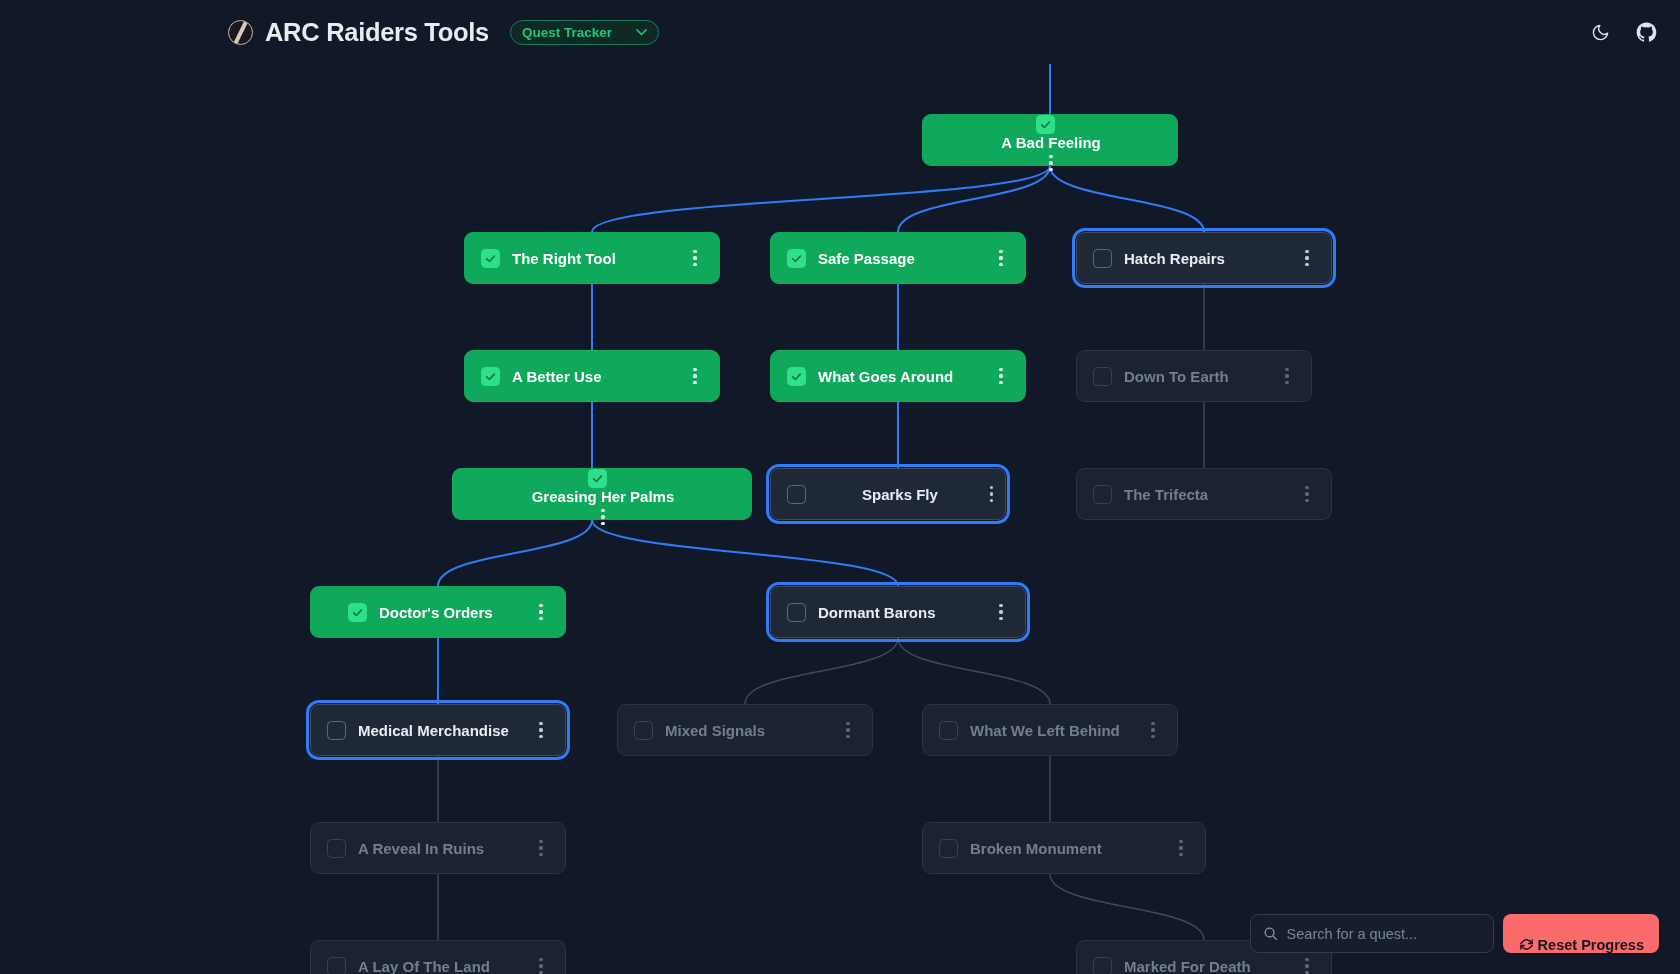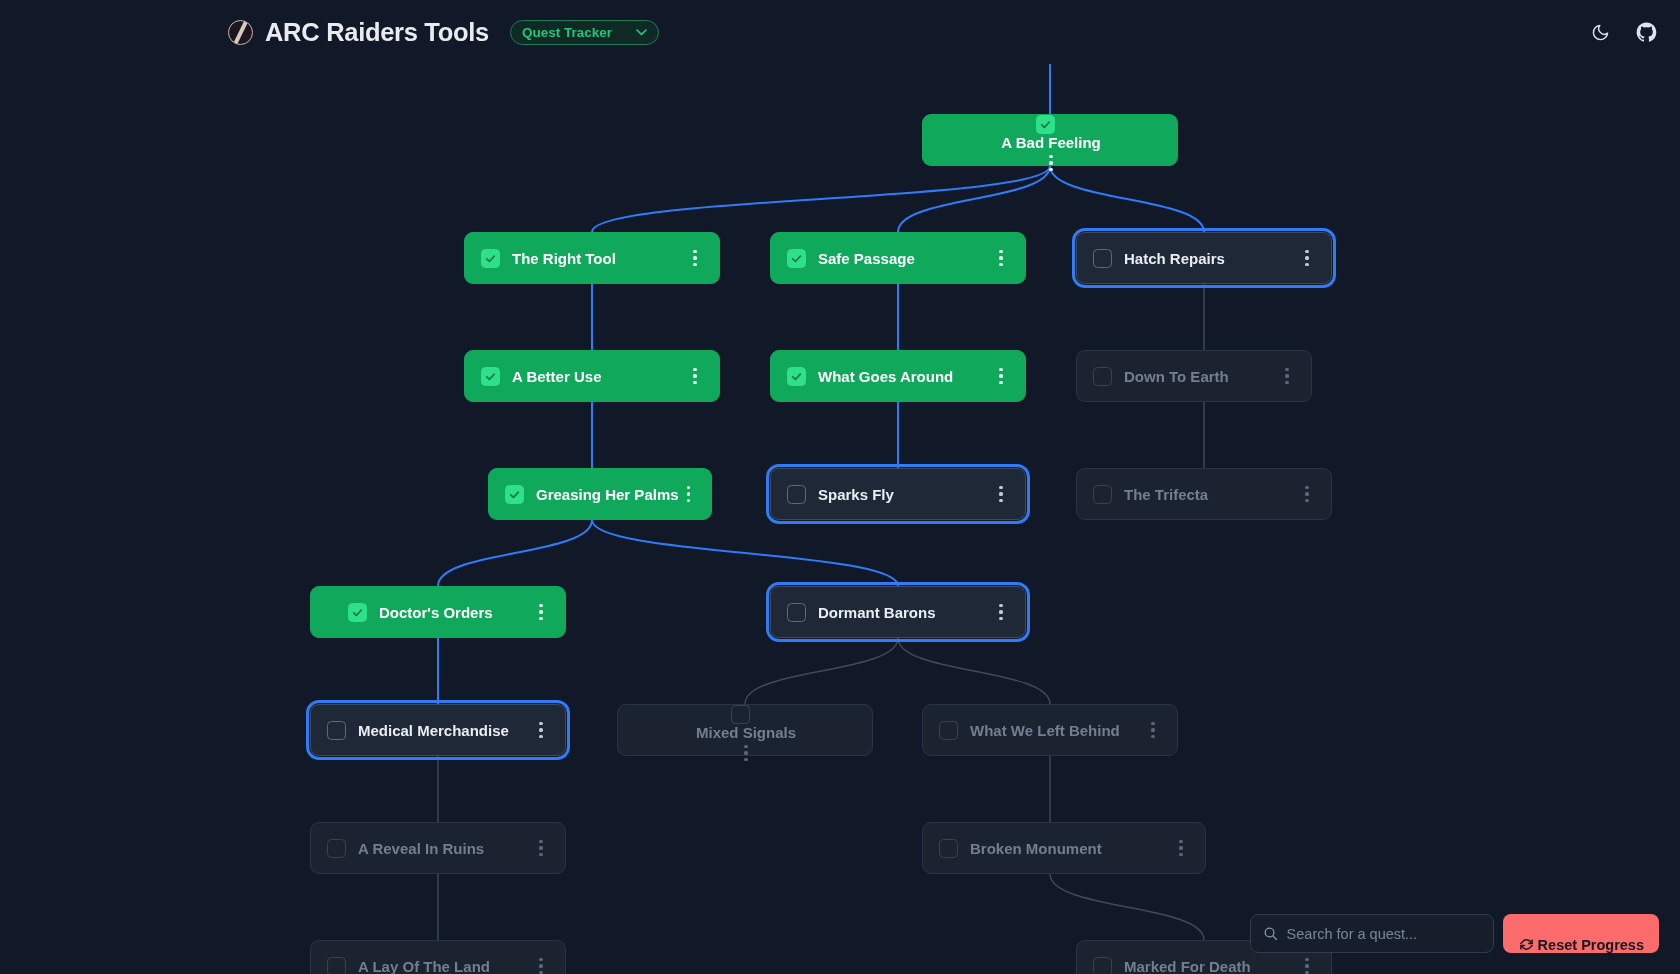--- a/index.html
+++ b/index.html
@@ -368,34 +368,34 @@
       </div>
       <div class="quest-node locked" style="left: 1076px; top: 286px; width: 236px;">
         <span class="node-check"></span>
         <span class="node-title">Down To Earth</span>
         <span class="node-menu">
           <i></i>
           <i></i>
           <i></i>
         </span>
       </div>
-      <div class="quest-node completed" style="left: 488px; top: 404px; width: 224px;">
+      <div class="quest-node completed" style="left: 452px; top: 404px; width: 300px; flex-direction: column;">
         <span class="node-check">
           <svg width="13" height="13" viewBox="0 0 24 24">
             <path d="M5 12.5l5 5 9-10" fill="none" stroke="#0b7c44" stroke-width="3.2" stroke-linecap="round" stroke-linejoin="round"></path>
           </svg>
         </span>
         <span class="node-title">Greasing Her Palms</span>
         <span class="node-menu">
           <i></i>
           <i></i>
           <i></i>
         </span>
       </div>
-      <div class="quest-node available" style="left: 770px; top: 404px; width: 256px;">
+      <div class="quest-node available" style="left: 770px; top: 404px; width: 236px; gap: 44px;">
         <span class="node-check"></span>
         <span class="node-title">Sparks Fly</span>
         <span class="node-menu">
           <i></i>
           <i></i>
           <i></i>
         </span>
       </div>
       <div class="quest-node locked" style="left: 1076px; top: 404px; width: 256px;">
         <span class="node-check"></span>
@@ -430,21 +430,21 @@
       </div>
       <div class="quest-node available" style="left: 310px; top: 640px; width: 256px;">
         <span class="node-check"></span>
         <span class="node-title">Medical Merchandise</span>
         <span class="node-menu">
           <i></i>
           <i></i>
           <i></i>
         </span>
       </div>
-      <div class="quest-node locked" style="left: 617px; top: 640px; width: 256px; flex-direction: column;">
+      <div class="quest-node locked" style="left: 617px; top: 640px; width: 256px;">
         <span class="node-check"></span>
         <span class="node-title">Mixed Signals</span>
         <span class="node-menu">
           <i></i>
           <i></i>
           <i></i>
         </span>
       </div>
       <div class="quest-node locked" style="left: 922px; top: 640px; width: 256px; justify-content: center;">
         <span class="node-check"></span>

